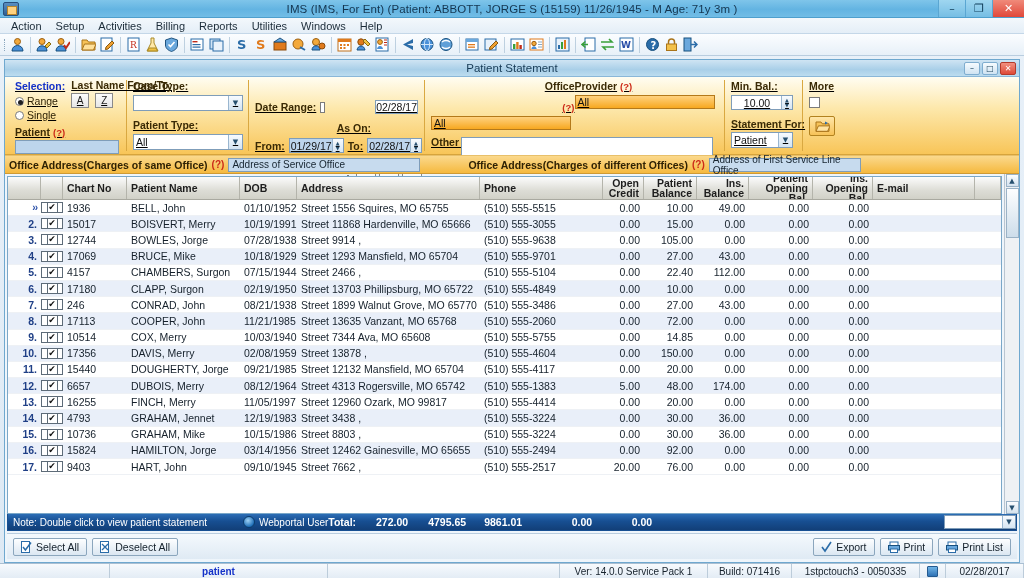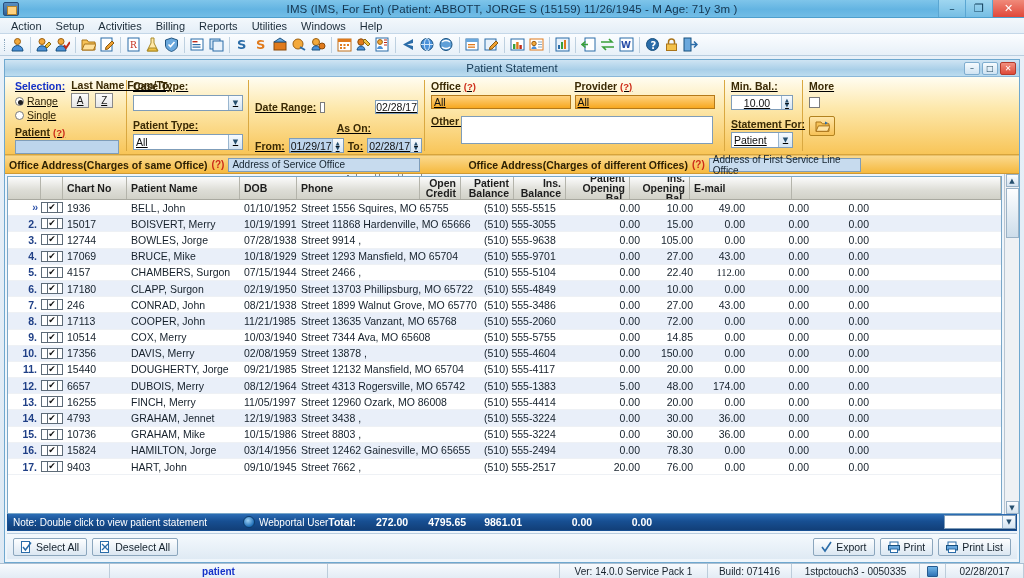--- a/index.html
+++ b/index.html
@@ -612,21 +612,21 @@
             <span class="agebtn">30</span>
             <span class="agebtn">60</span>
             <span class="agebtn">90</span>
           </span>
         </div>
       </div>
 
       <div class="fgroup" style="width:300px;">
         <div style="display:flex;">
           <div style="width:148px;">
-            <div style="display:flex; align-items:center; gap:3px;">
+            <div style="display:flex; align-items:flex-end; gap:10px;flex-direction:column;">
               <span class="flabel">Office</span>
               <span class="qm" style="font-size:9.5px;">(?)</span>
             </div>
             <div class="inp orange" style="width:140px; margin-top:3px;">All</div>
           </div>
           <div style="width:148px;">
             <div style="display:flex; align-items:center; gap:3px;">
               <span class="flabel">Provider</span>
               <span class="qm" style="font-size:9.5px;">(?)</span>
             </div>
@@ -678,20 +678,21 @@
     </div>
 
     <div style="display:flex; flex:1 1 auto; min-height:0;">
       <div class="gridwrap">
         <div class="gridhdr">
           <div class="gh" style="width:33px;"></div>
           <div class="gh" style="width:22px;"></div>
           <div class="gh" style="width:64px;">Chart No</div>
           <div class="gh" style="width:113px;">Patient Name</div>
           <div class="gh" style="width:57px;">DOB</div>
+          <div class="gh" style="width:183px;">Address</div>
           <div class="gh" style="width:123px;">Phone</div>
           <div class="gh num" style="width:41px;">
               <span>
                 <span>Open</span>
                 <span>Credit</span>
               </span>
             </div>
           <div class="gh num" style="width:53px;">
               <span>
                 <span>Patient</span>
@@ -797,21 +798,21 @@
               <div class="gc chk" style="width: 22px;">
                 <span class="chk">✔</span>
               </div>
               <div class="gc " style="width: 64px;">4157</div>
               <div class="gc " style="width: 113px;">CHAMBERS, Surgon</div>
               <div class="gc " style="width: 57px;">07/15/1944</div>
               <div class="gc " style="width: 183px;">Street 2466 ,</div>
               <div class="gc " style="width: 123px;">(510) 555-5104</div>
               <div class="gc num" style="width: 41px;">0.00</div>
               <div class="gc num" style="width: 53px;">22.40</div>
-              <div class="gc num" style="width: 52px; font-family: Liberation Serif, serif;">112.00</div>
+              <div class="gc num" style="width: 52px;">112.00</div>
               <div class="gc num" style="width: 64px;">0.00</div>
               <div class="gc num" style="width: 60px;">0.00</div>
               <div class="gc " style="width: 102px;"></div>
             </div>
             <div class="grow alt">
               <div class="gc idx" style="width: 33px;">6.</div>
               <div class="gc chk" style="width: 22px;">
                 <span class="chk">✔</span>
               </div>
               <div class="gc " style="width: 64px;">17180</div>
@@ -929,21 +930,21 @@
               <div class="gc " style="width: 102px;"></div>
             </div>
             <div class="grow">
               <div class="gc idx" style="width: 33px;">13.</div>
               <div class="gc chk" style="width: 22px;">
                 <span class="chk">✔</span>
               </div>
               <div class="gc " style="width: 64px;">16255</div>
               <div class="gc " style="width: 113px;">FINCH, Merry</div>
               <div class="gc " style="width: 57px;">11/05/1997</div>
-              <div class="gc " style="width: 183px;">Street 12960 Ozark, MO 86008</div>
+              <div class="gc " style="width: 183px;">Street 12960 Ozark, MO 99817</div>
               <div class="gc " style="width: 123px;">(510) 555-4414</div>
               <div class="gc num" style="width: 41px;">0.00</div>
               <div class="gc num" style="width: 53px;">20.00</div>
               <div class="gc num" style="width: 52px;">0.00</div>
               <div class="gc num" style="width: 64px;">0.00</div>
               <div class="gc num" style="width: 60px;">0.00</div>
               <div class="gc " style="width: 102px;"></div>
             </div>
             <div class="grow alt">
               <div class="gc idx" style="width: 33px;">14.</div>
@@ -983,21 +984,21 @@
               <div class="gc idx" style="width: 33px;">16.</div>
               <div class="gc chk" style="width: 22px;">
                 <span class="chk">✔</span>
               </div>
               <div class="gc " style="width: 64px;">15824</div>
               <div class="gc " style="width: 113px;">HAMILTON, Jorge</div>
               <div class="gc " style="width: 57px;">03/14/1956</div>
               <div class="gc " style="width: 183px;">Street 12462 Gainesville, MO 65655</div>
               <div class="gc " style="width: 123px;">(510) 555-2494</div>
               <div class="gc num" style="width: 41px;">0.00</div>
-              <div class="gc num" style="width: 53px;">78.30</div>
+              <div class="gc num" style="width: 53px;">92.00</div>
               <div class="gc num" style="width: 52px;">0.00</div>
               <div class="gc num" style="width: 64px;">0.00</div>
               <div class="gc num" style="width: 60px;">0.00</div>
               <div class="gc " style="width: 102px;"></div>
             </div>
             <div class="grow">
               <div class="gc idx" style="width: 33px;">17.</div>
               <div class="gc chk" style="width: 22px;">
                 <span class="chk">✔</span>
               </div>

